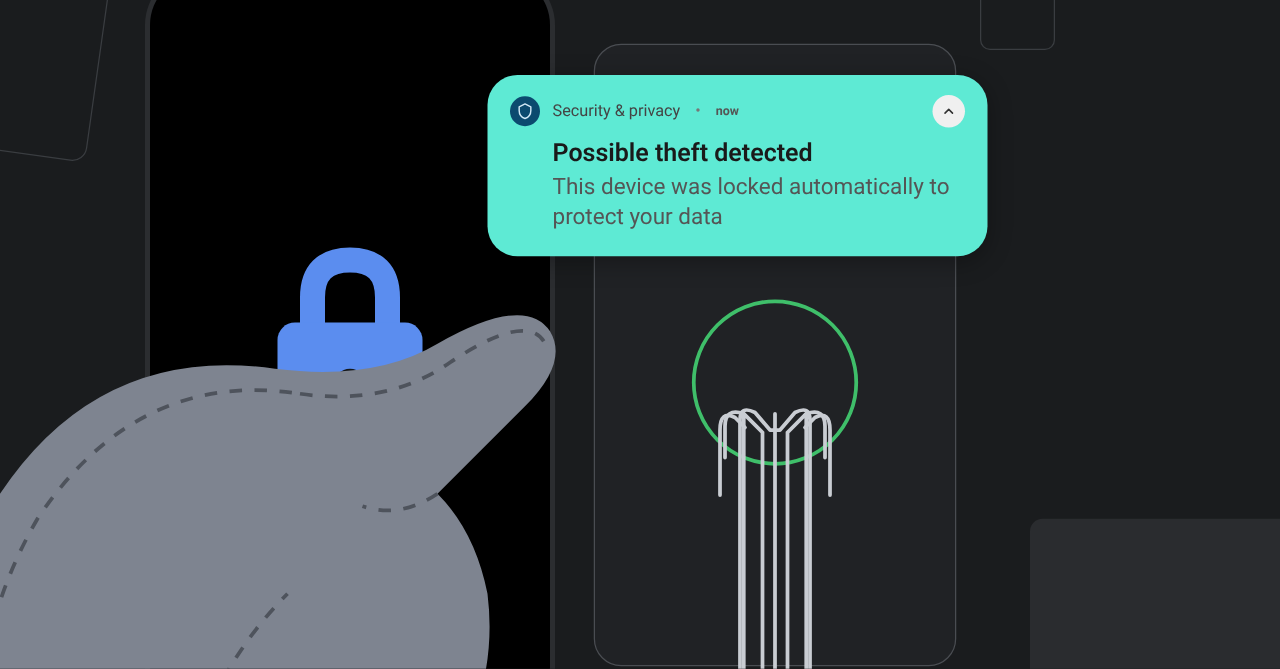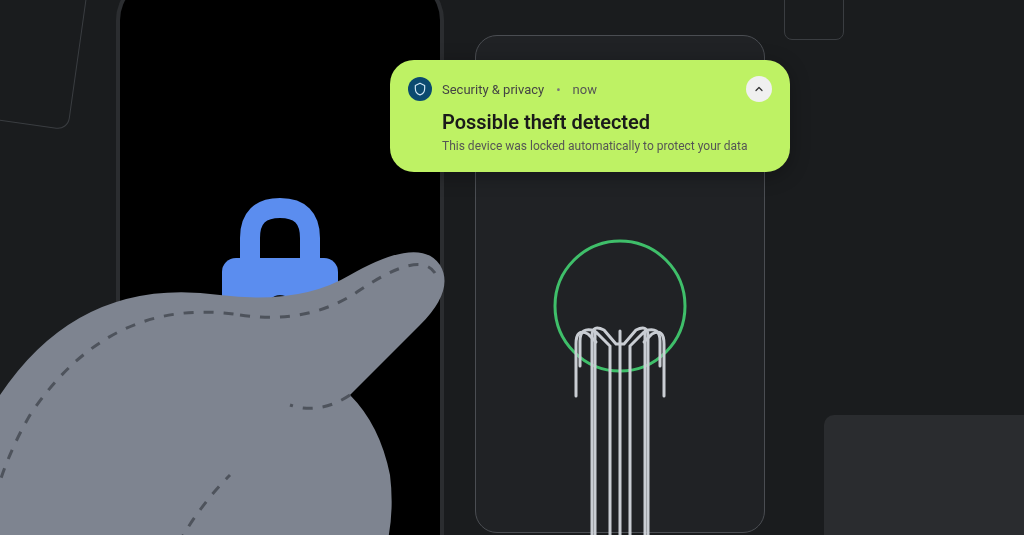--- a/index.html
+++ b/index.html
@@ -83,21 +83,21 @@
     transform: translateX(-50%);
     width: 180px;
     height: 300px;
   }
   
   .notification {
     position: absolute;
     left: 390px;
     top: 60px;
     width: 400px;
-    background: #bef264;
+    background: #5eead4;
     border-radius: 24px;
     padding: 16px 18px 18px 18px;
     box-shadow: 0 4px 20px rgba(0,0,0,0.3);
     z-index: 50;
   }
   .notif-header {
     display: flex;
     align-items: center;
     gap: 10px;
   }
@@ -113,22 +113,23 @@
   .notif-app-name {
     font-size: 13px;
     color: #444;
   }
   .notif-sep {
     font-size: 13px;
     color: #777;
     margin: 0 2px;
   }
   .notif-time {
-    font-size: 13px;
+    font-size: 10px;
     color: #555;
+    font-weight: bold;
   }
   .notif-expand {
     margin-left: auto;
     width: 26px; height: 26px;
     background: #f0f0f0;
     border-radius: 50%;
     display: flex;
     align-items: center;
     justify-content: center;
   }
@@ -136,21 +137,21 @@
     padding-left: 34px;
     padding-top: 8px;
   }
   .notif-title {
     font-size: 20px;
     font-weight: 600;
     color: #1a1a1a;
     margin-bottom: 4px;
   }
   .notif-text {
-    font-size: 12px;
+    font-size: 18px;
     color: #555;
     line-height: 1.35;
   }
 </style>
 </head>
 <body>
 
 <div class="scene">
 
   <div class="bg-shape-1"></div>

